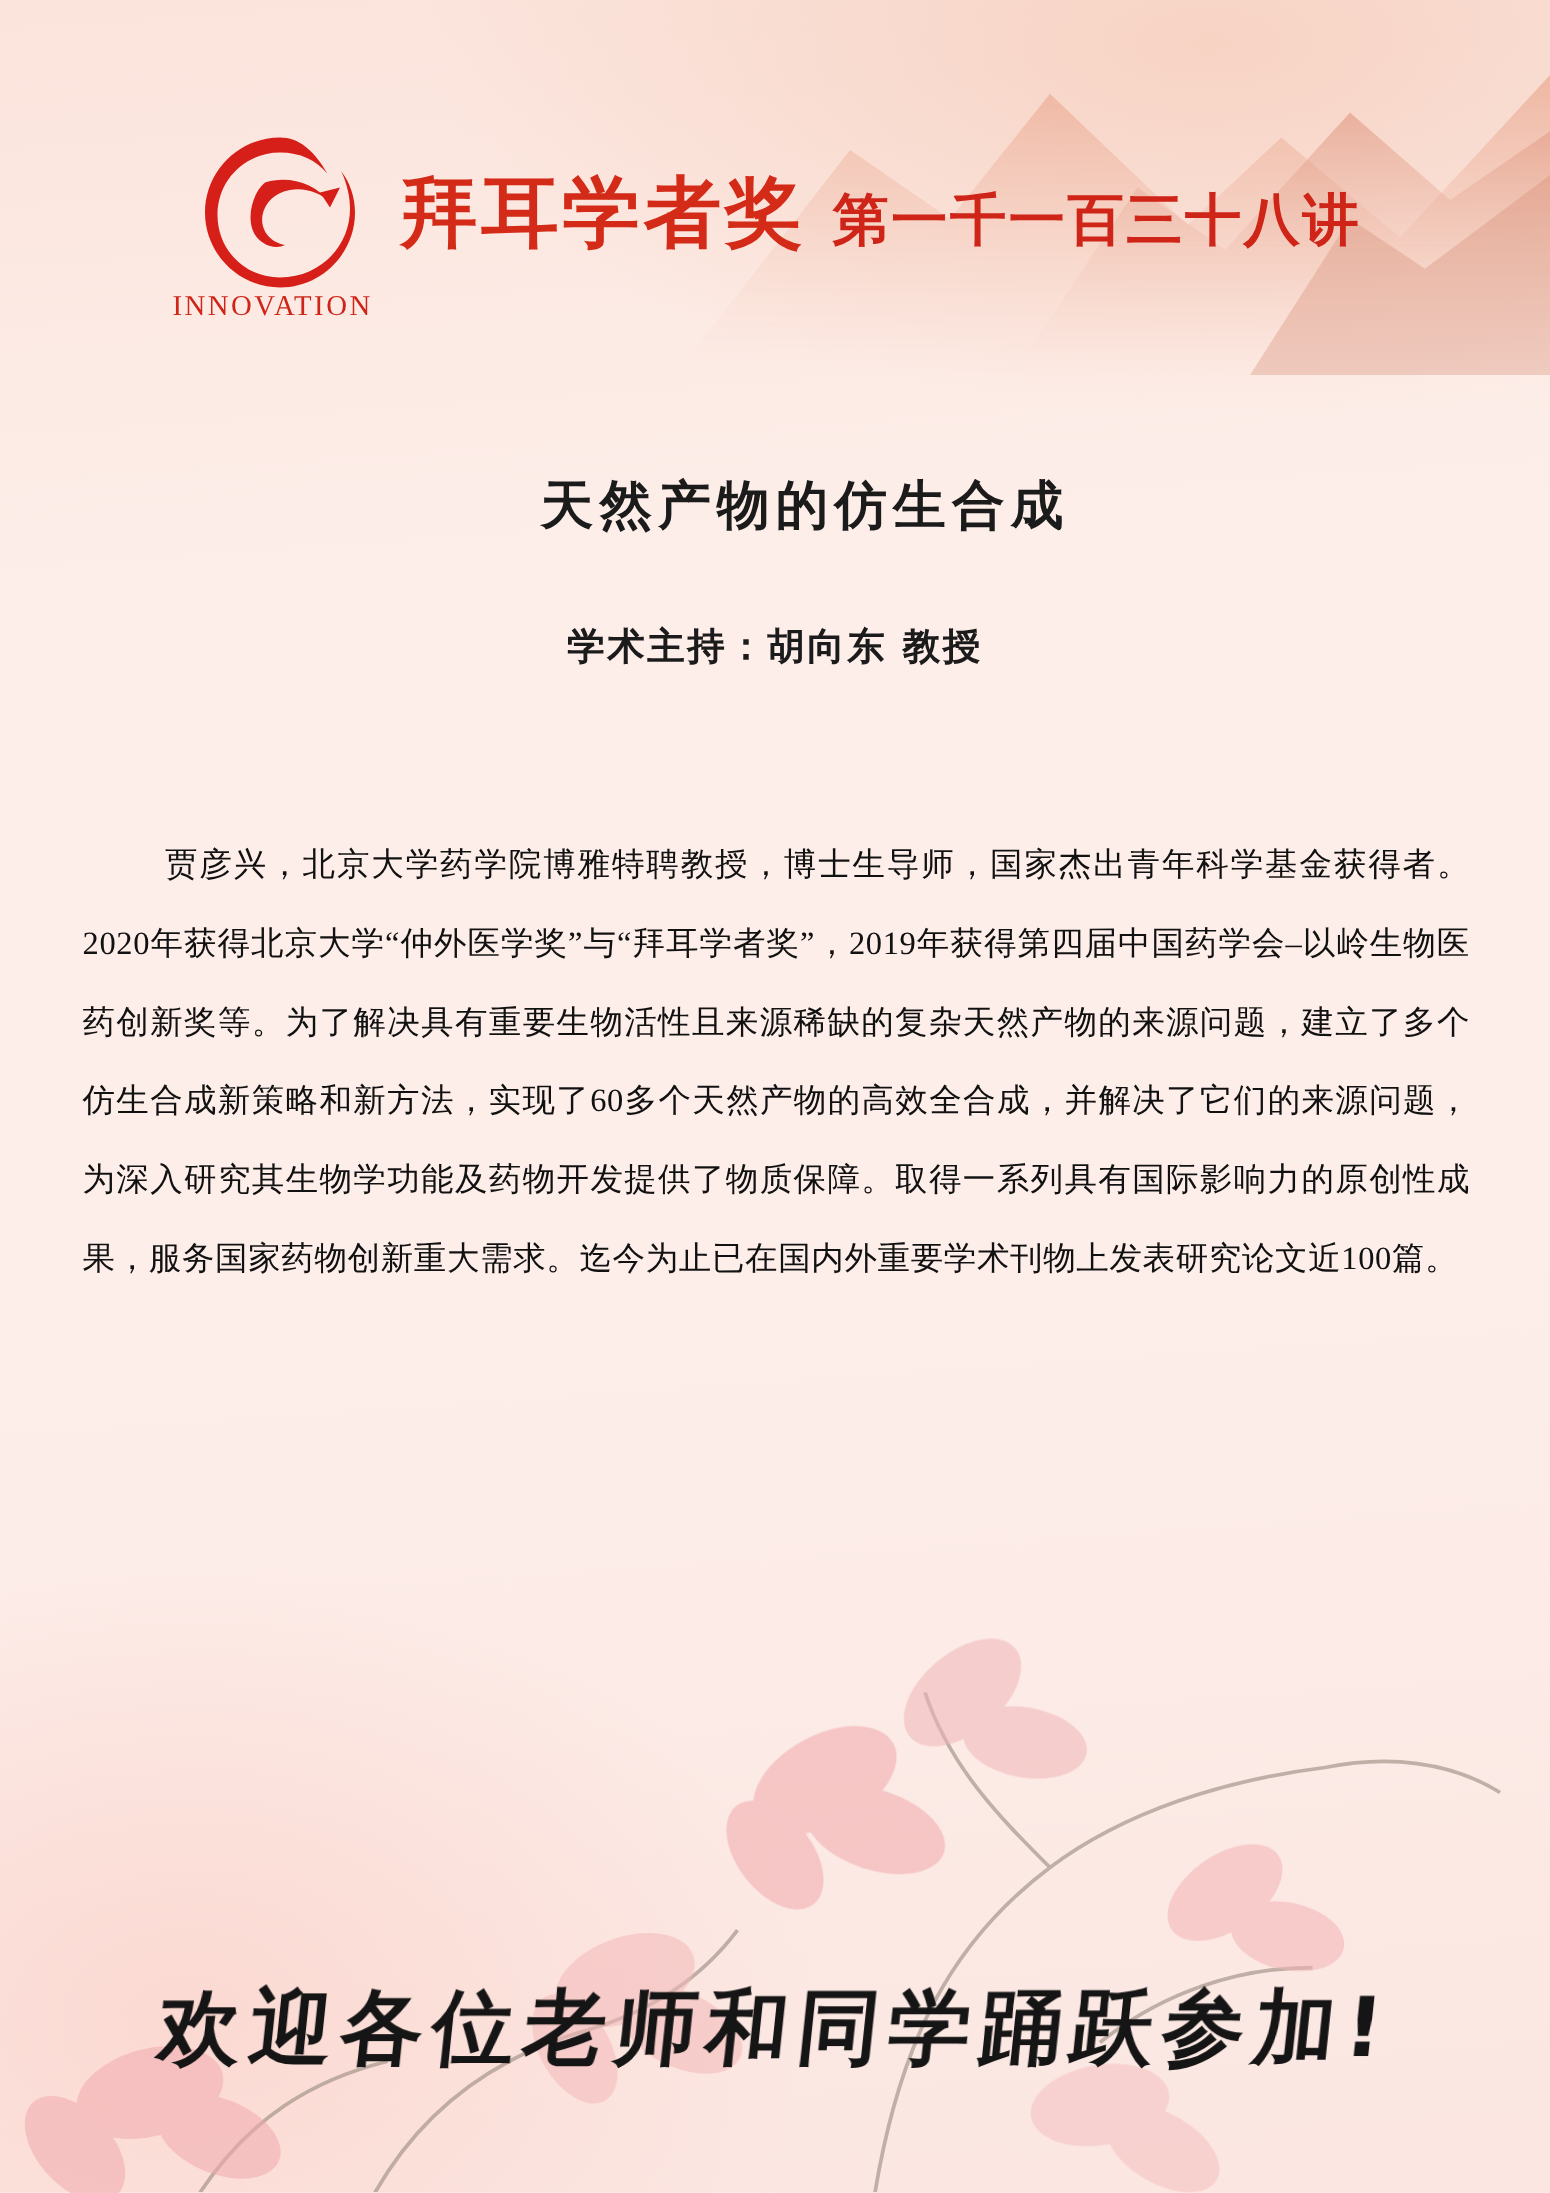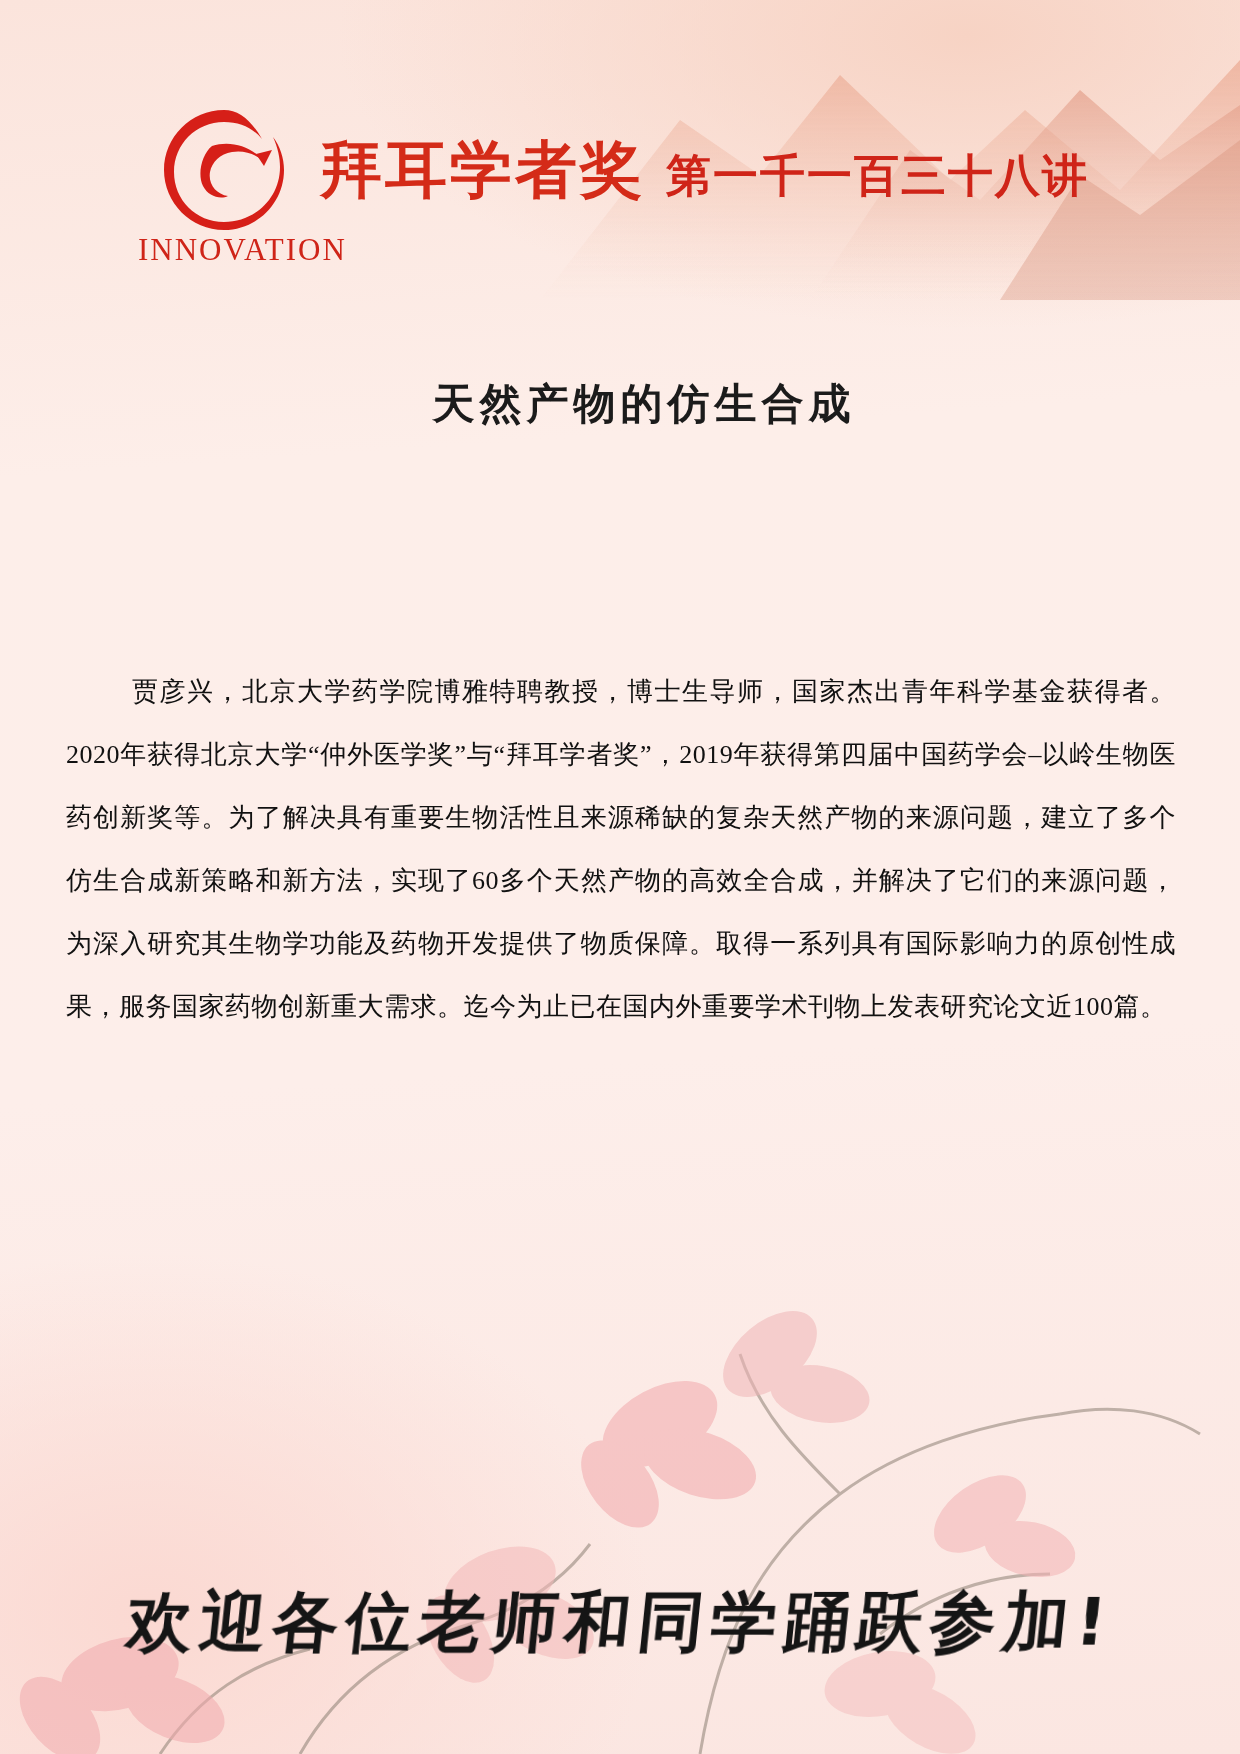--- a/index.html
+++ b/index.html
@@ -68,21 +68,21 @@
     width: 128px;
     height: 128px;
   }
   .logo-word {
     position: absolute;
     left: 0px;
     top: 126px;
     width: 200px;
     text-align: left;
     font-family: "Liberation Serif", serif;
-    font-size: 31px;
+    font-size: 23px;
     letter-spacing: 2px;
     color: #cf2418;
     font-weight: 400;
   }
   .forum-title {
     position: absolute;
     left: 202px;
     top: 22px;
     font-family: "DejaVu Sans", "Liberation Sans", sans-serif;
     font-size: 62px;
@@ -248,20 +248,21 @@
       </svg>
       <div class="logo-word">INNOVATION</div>
     </div>
     <div class="forum-title">拜耳学者奖</div>
     <div class="forum-session">第一千一百三十八讲</div>
   </div>
 
   <div class="lecture-title">天然产物的仿生合成</div>
 
   <div class="speakers">
+    <div>学术主持：胡向东  教授</div>
   </div>
 
   <div class="bio">贾彦兴，北京大学药学院博雅特聘教授，博士生导师，国家杰出青年科学基金获得者。2020年获得北京大学“仲外医学奖”与“拜耳学者奖”，2019年获得第四届中国药学会–以岭生物医药创新奖等。为了解决具有重要生物活性且来源稀缺的复杂天然产物的来源问题，建立了多个仿生合成新策略和新方法，实现了60多个天然产物的高效全合成，并解决了它们的来源问题，为深入研究其生物学功能及药物开发提供了物质保障。取得一系列具有国际影响力的原创性成果，服务国家药物创新重大需求。迄今为止已在国内外重要学术刊物上发表研究论文近100篇。</div>
 
 
   <div class="slogan">欢迎各位老师和同学踊跃参加!</div>
 
 </div>
 
 </body></html>

